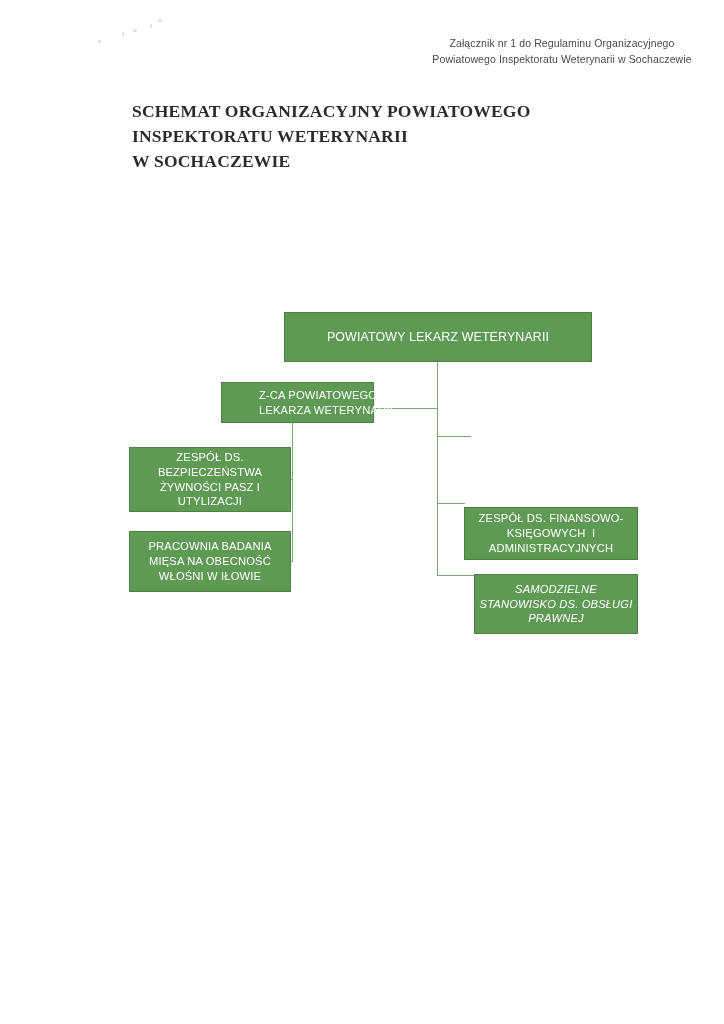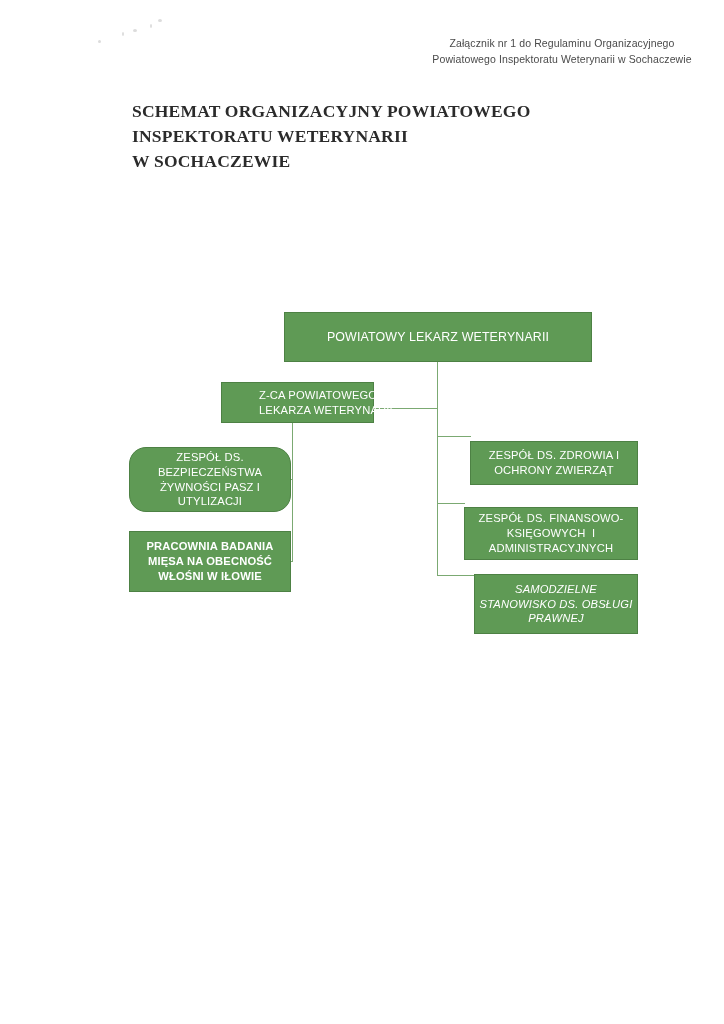--- a/index.html
+++ b/index.html
@@ -76,24 +76,24 @@
   .node .lines span { display: block; white-space: pre; }
 
   #node-head {
     left: 244px; top: 308px; width: 308px; height: 50px;
     font-size: 12.4px;
   }
   #node-deputy {
     left: 181px; top: 378px; width: 153px; height: 41px; padding-left: 37px;
   }
   #node-food {
-    left: 89px; top: 443px; width: 162px; height: 65px; border-radius: 17px;
+    left: 89px; top: 443px; width: 162px; height: 65px;
   }
   #node-lab {
-    left: 89px; top: 527px; width: 162px; height: 61px; font-weight: bold;
+    left: 89px; top: 527px; width: 162px; height: 61px;
   }
   #node-health {
     left: 430px; top: 437px; width: 168px; height: 44px;
   }
   #node-finance {
     left: 424px; top: 503px; width: 174px; height: 53px;
   }
   #node-legal {
     left: 434px; top: 570px; width: 164px; height: 60px; font-style: italic;
   }
@@ -184,26 +184,20 @@
     </div>
 
     <div class="node" id="node-lab">
       <div class="lines">
           <span>PRACOWNIA BADANIA</span>
           <span>MIĘSA NA OBECNOŚĆ</span>
           <span>WŁOŚNI W IŁOWIE</span>
         </div>
     </div>
 
-    <div class="node" id="node-health">
-      <div class="lines">
-          <span>ZESPÓŁ DS. ZDROWIA I</span>
-          <span>OCHRONY ZWIERZĄT</span>
-        </div>
-    </div>
 
     <div class="node" id="node-finance">
       <div class="lines">
           <span>ZESPÓŁ DS. FINANSOWO-</span>
           <span>KSIĘGOWYCH  I</span>
           <span>ADMINISTRACYJNYCH</span>
         </div>
     </div>
 
     <div class="node" id="node-legal">

